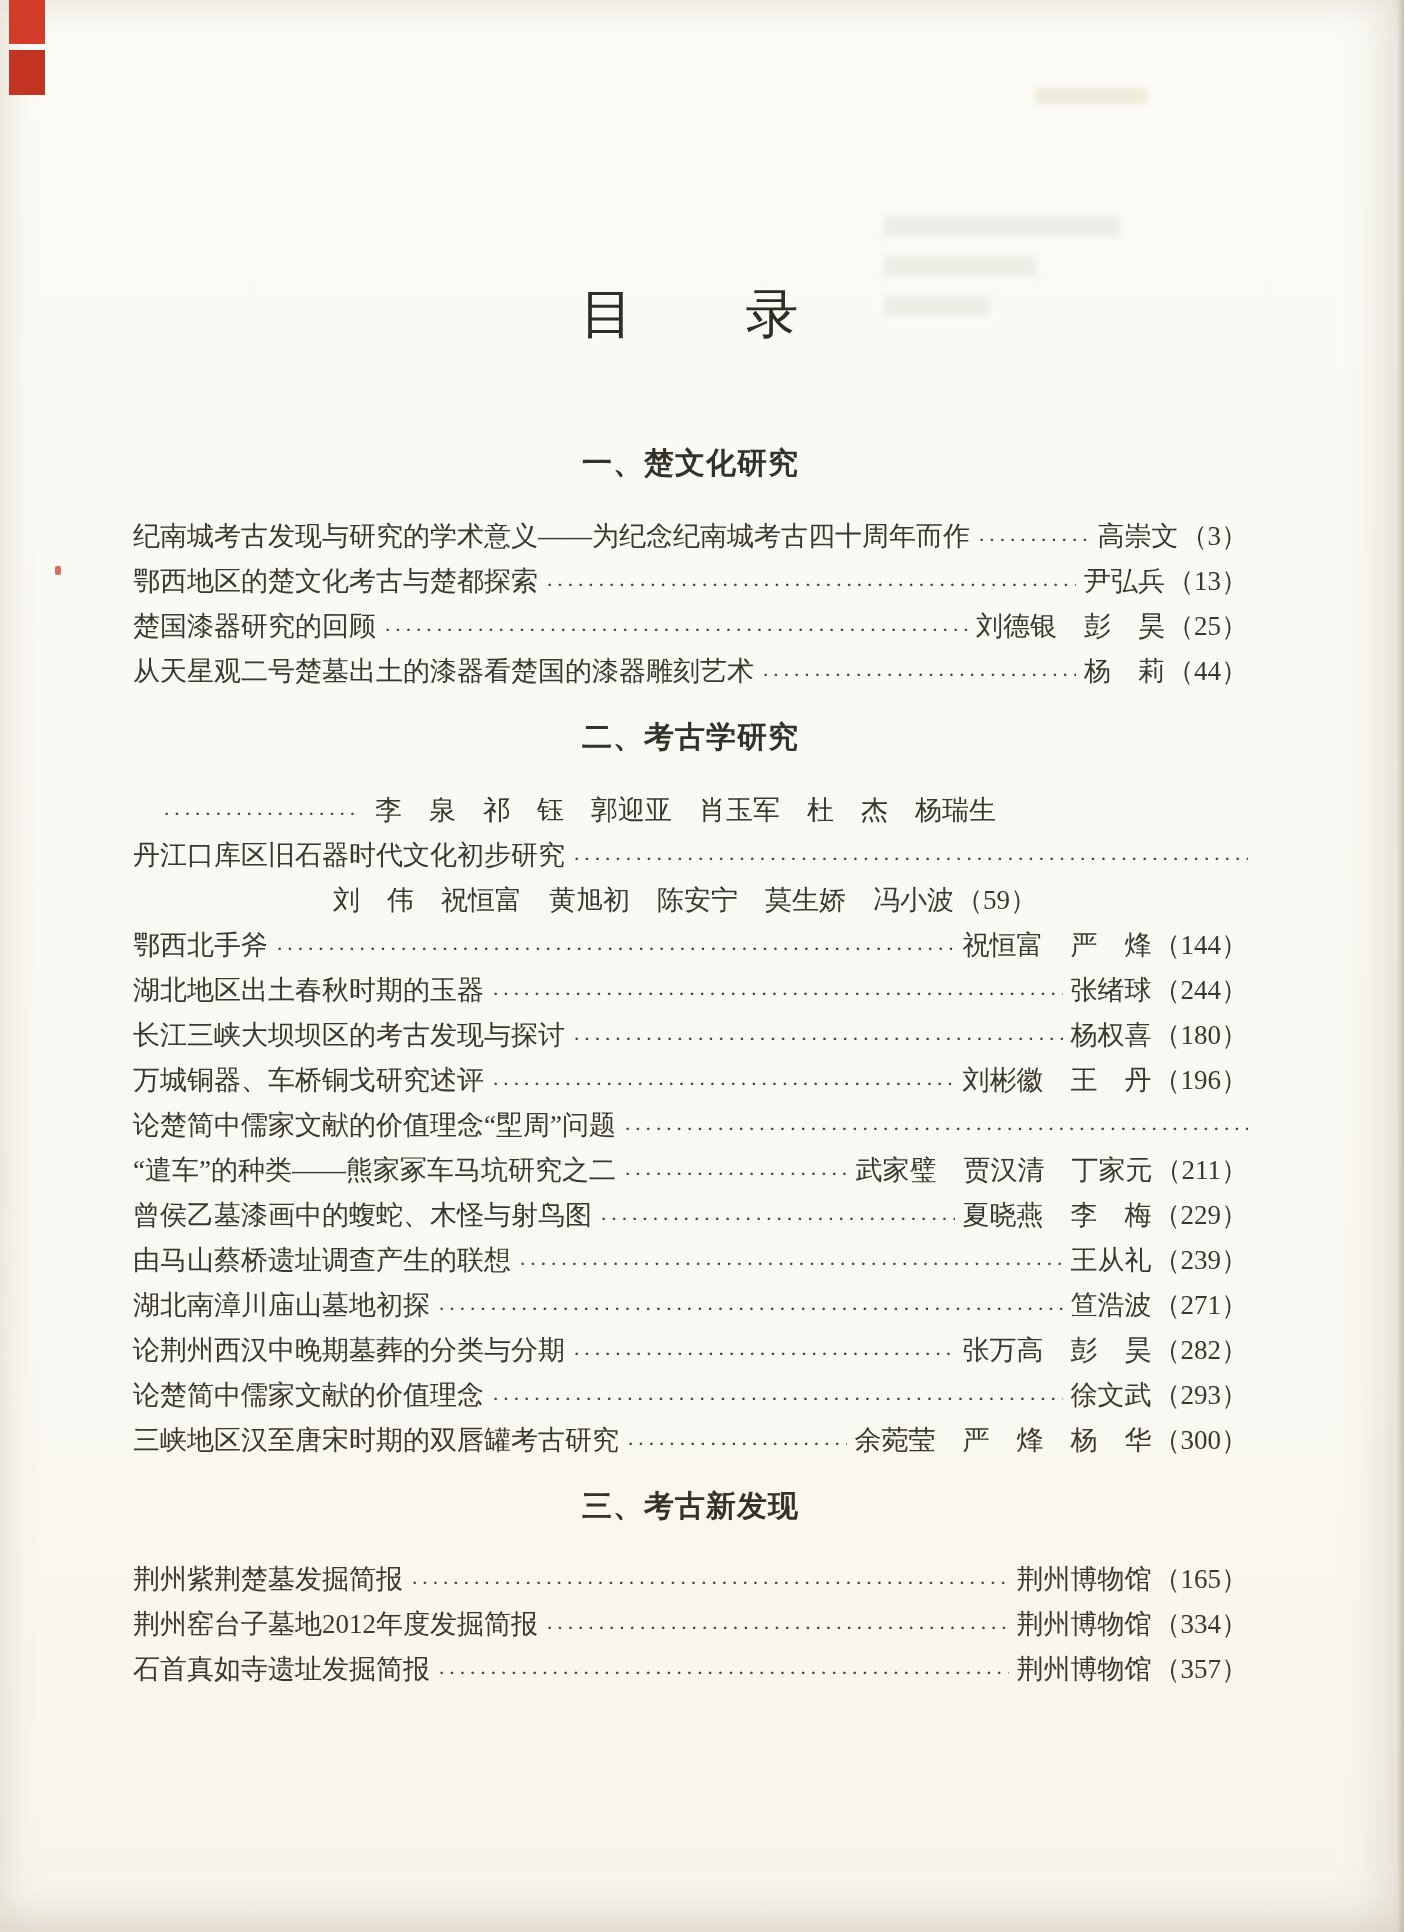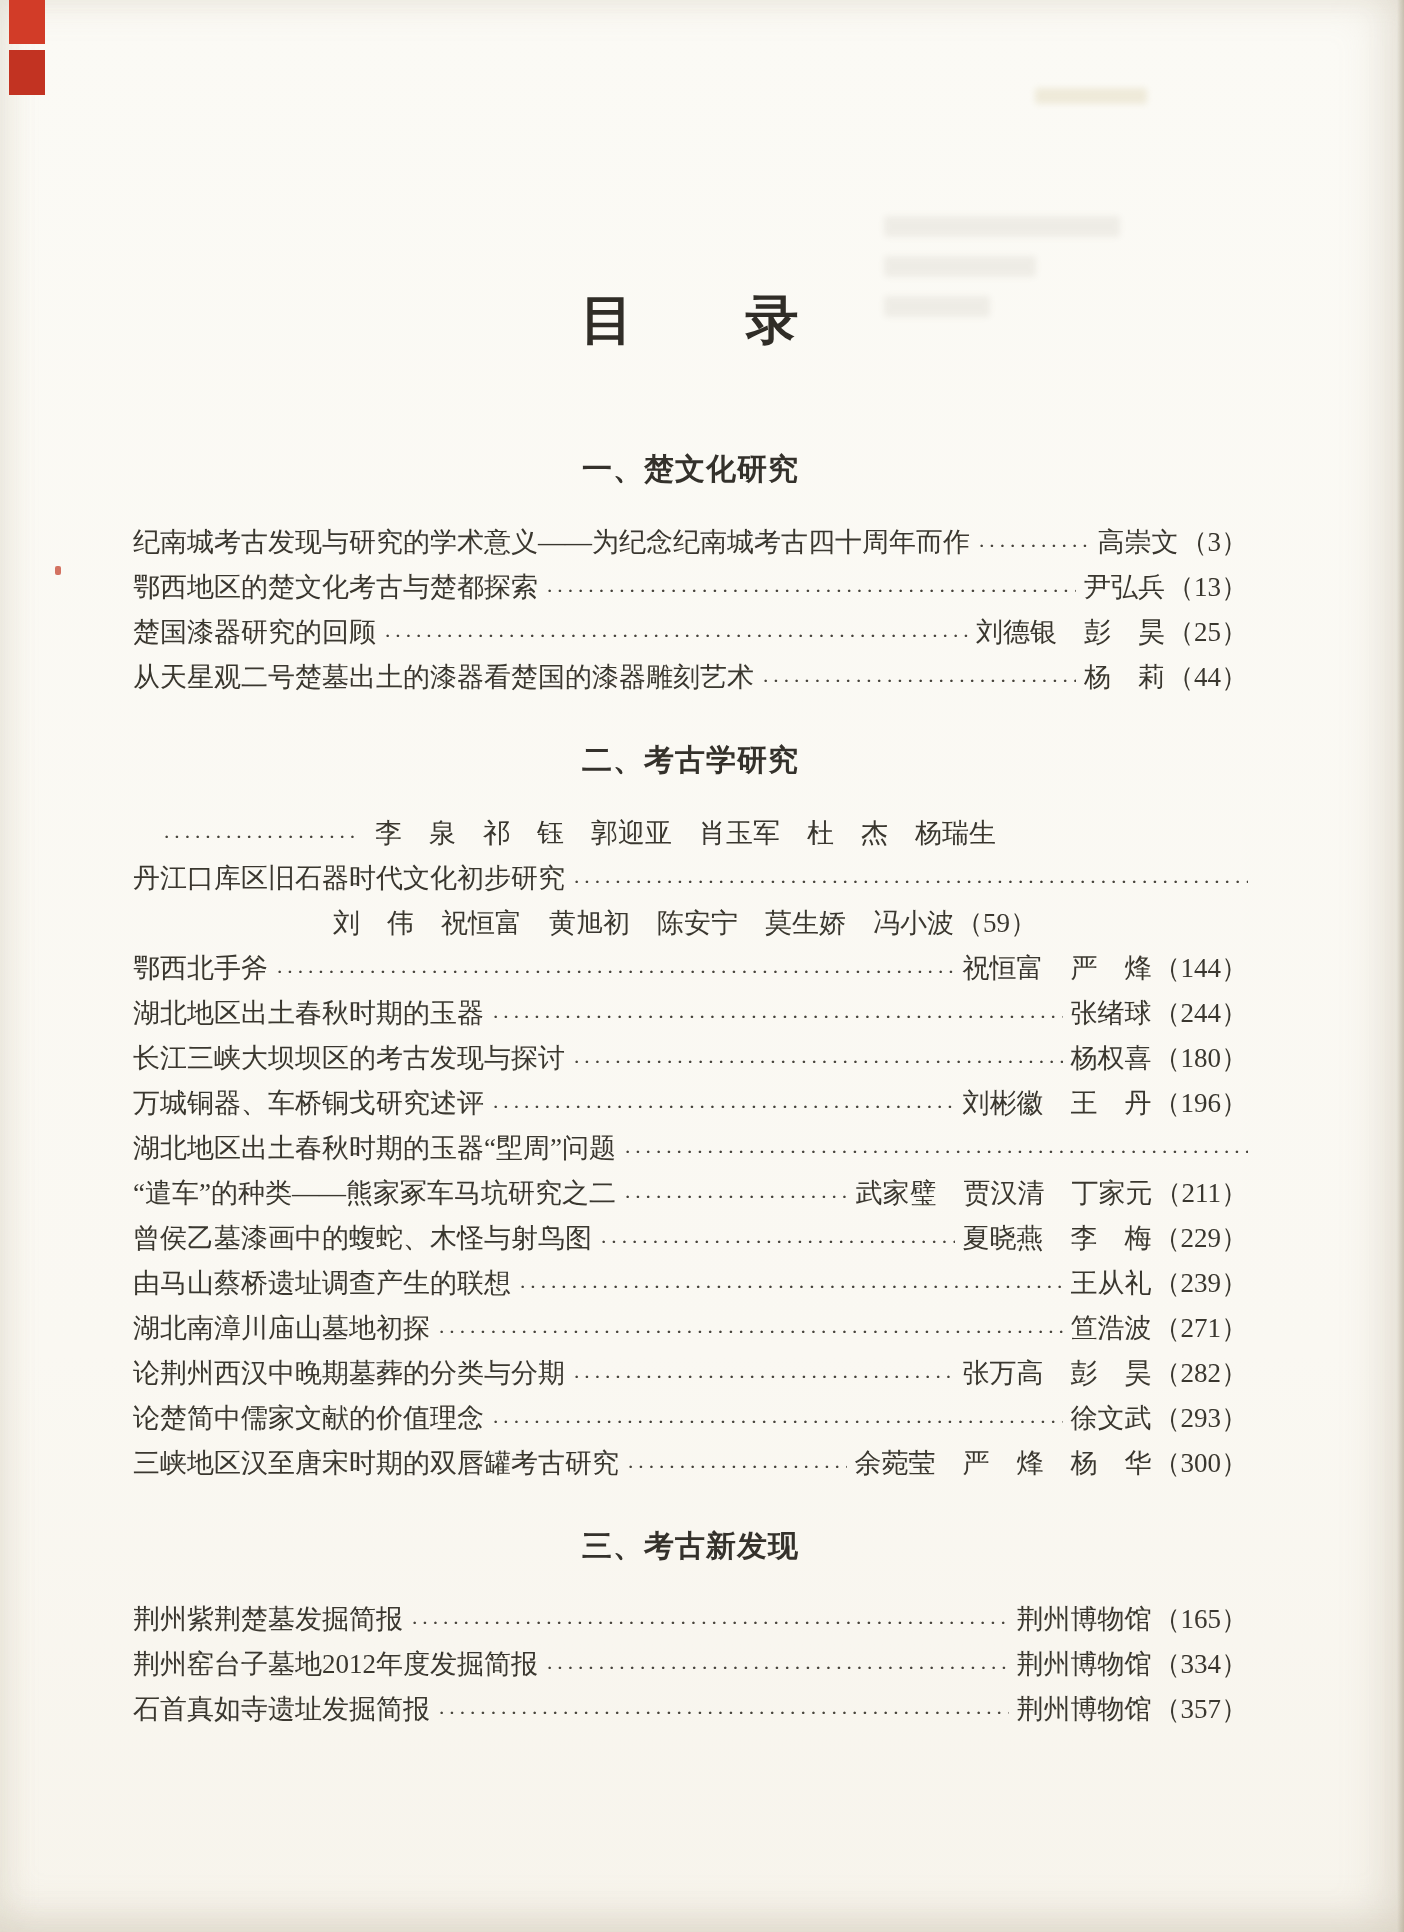--- a/index.html
+++ b/index.html
@@ -25,28 +25,28 @@
   .red-strip{position:absolute;left:9px;width:36px;background:#cd3a27}
   .red-strip.s1{top:0;height:44px;background:#d23c28}
   .red-strip.s2{top:50px;height:45px;background:#c23322}
   .red-speck{position:absolute;left:55px;top:566px;width:6px;height:9px;background:#c9503c;opacity:.8;border-radius:2px}
   
   .smudge{position:absolute;background:#867e6b;opacity:.10;filter:blur(3px);border-radius:3px}
   .smudge.y{background:#b09a4e;opacity:.16}
 
   .content{position:absolute;left:133px;top:281px;width:1115px}
   .doc-title{
-    margin:8px;font-size:53px;font-weight:700;line-height:62px;
+    margin:2px;font-size:53px;font-weight:400;line-height:62px;
     text-align:center;letter-spacing:2px;color:#302d27;
   }
   #toc > .sec-heading:first-child{margin-top:95px}
   .sec-heading{
     font-family:"Liberation Sans","DejaVu Sans",sans-serif;
     font-weight:700;font-size:30px;line-height:45px;letter-spacing:1px;
-    text-align:center;color:#34312b;margin-top:37px;margin-bottom:29px;
+    text-align:center;color:#34312b;margin-top:20px;margin-bottom:29px;
   }
   .sec-entries{width:100%}
   .row{
     display:flex;align-items:flex-end;
     font-size:27px;line-height:45px;white-space:nowrap;color:#3a372f;
   }
   .t{flex:0 0 auto}
   .leader{
     flex:1 1 auto;min-width:0;overflow:hidden;white-space:nowrap;
     align-self:center;height:45px;line-height:51px;
@@ -131,21 +131,21 @@
             <span class="t">长江三峡大坝坝区的考古发现与探讨</span>
             <span class="leader"></span>
             <span class="right"><span class="a">杨权喜</span><span class="p">（180）</span></span>
           </div>
           <div class="row">
             <span class="t">万城铜器、车桥铜戈研究述评</span>
             <span class="leader"></span>
             <span class="right"><span class="a">刘彬徽　王　丹</span><span class="p">（196）</span></span>
           </div>
           <div class="row">
-            <span class="t">湖北地区出土春秋时期的玉器“堲周”问题</span>
+            <span class="t">论楚简中儒家文献的价值理念“堲周”问题</span>
             <span class="leader"></span>
           </div>
           <div class="row">
             <span class="t">“遣车”的种类——熊家冢车马坑研究之二</span>
             <span class="leader"></span>
             <span class="right"><span class="a">武家璧　贾汉清　丁家元</span><span class="p">（211）</span></span>
           </div>
           <div class="row">
             <span class="t">曾侯乙墓漆画中的蝮蛇、木怪与射鸟图</span>
             <span class="leader"></span>

